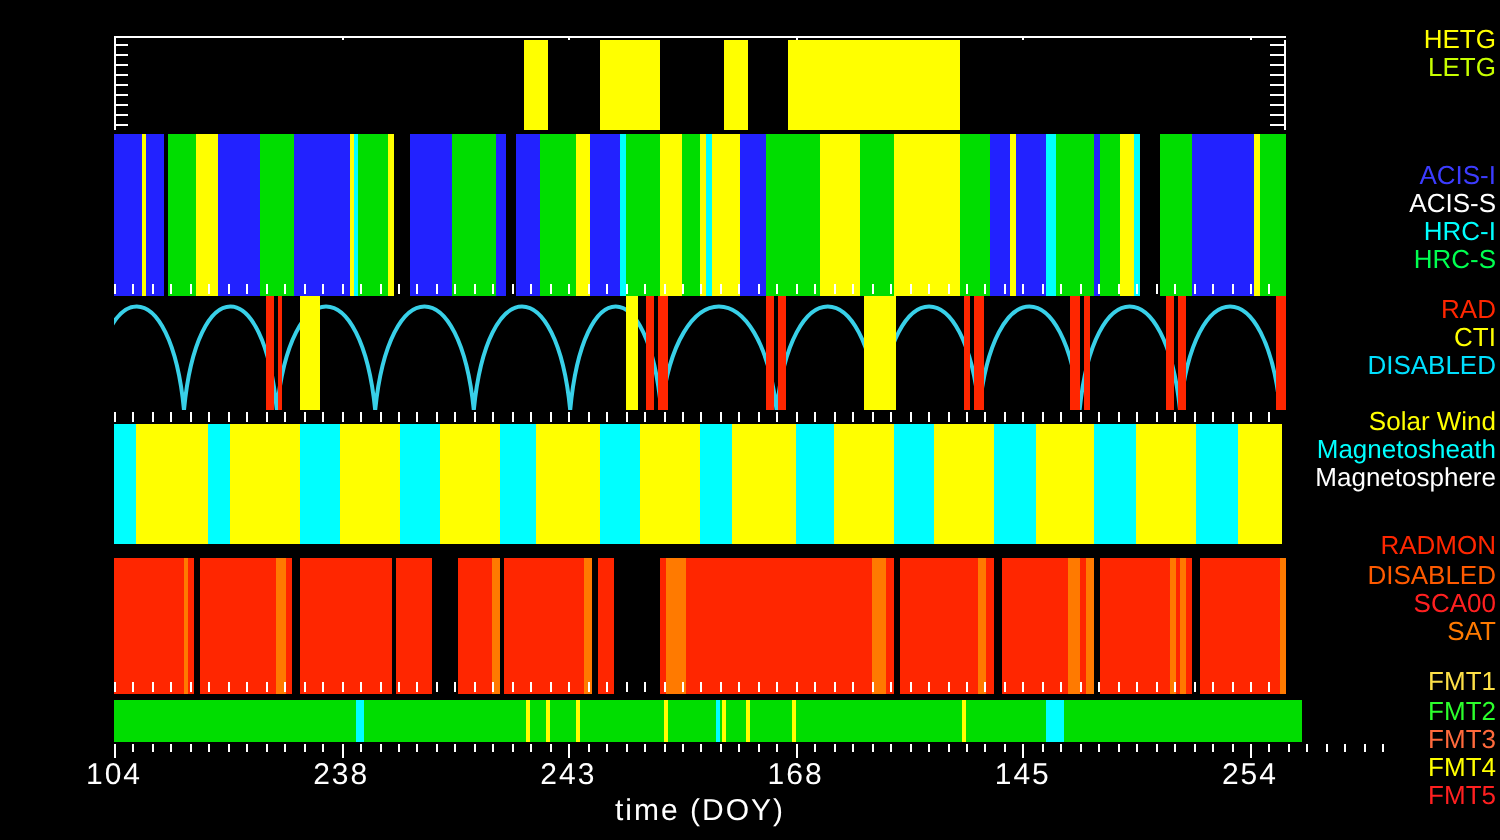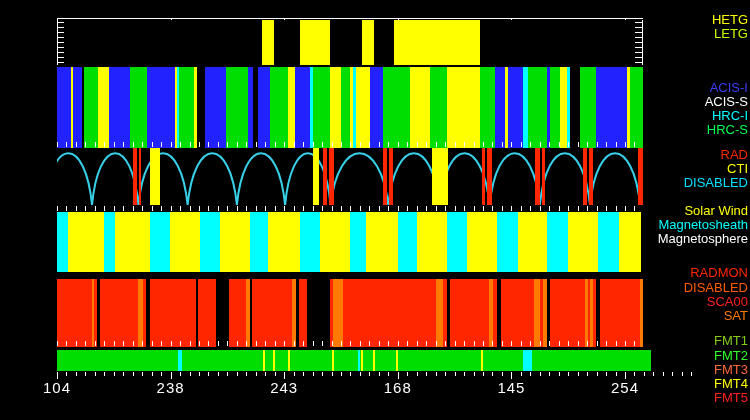--- a/index.html
+++ b/index.html
@@ -474,38 +474,39 @@
       <div class="tick" style="left: 567.99px; height: 7px;"></div>
     </div>
   <div id="axisnums">
       <div class="axis-num" style="left: 57px;">104</div>
       <div class="axis-num" style="left: 170.598px;">238</div>
       <div class="axis-num" style="left: 284.196px;">243</div>
       <div class="axis-num" style="left: 397.794px;">168</div>
       <div class="axis-num" style="left: 511.392px;">145</div>
       <div class="axis-num" style="left: 624.99px;">254</div>
     </div>
+  <div class="axis-title">time (DOY)</div>
 
   <div id="right-labels">
       <div class="rlabel" style="top: 13px; color: rgb(255, 255, 0);">HETG</div>
       <div class="rlabel" style="top: 27px; color: rgb(200, 255, 0);">LETG</div>
       <div class="rlabel" style="top: 81px; color: rgb(60, 60, 255);">ACIS-I</div>
       <div class="rlabel" style="top: 95px; color: rgb(255, 255, 255);">ACIS-S</div>
       <div class="rlabel" style="top: 109px; color: rgb(0, 255, 255);">HRC-I</div>
       <div class="rlabel" style="top: 123px; color: rgb(0, 255, 80); padding-left: 24px;">HRC-S</div>
       <div class="rlabel" style="top: 148px; color: rgb(255, 38, 0);">RAD</div>
       <div class="rlabel" style="top: 162px; color: rgb(255, 255, 0);">CTI</div>
       <div class="rlabel" style="top: 176px; color: rgb(0, 224, 255);">DISABLED</div>
       <div class="rlabel" style="top: 204px; color: rgb(255, 255, 0);">Solar Wind</div>
       <div class="rlabel" style="top: 218px; color: rgb(0, 255, 255);">Magnetosheath</div>
       <div class="rlabel" style="top: 232px; color: rgb(255, 255, 255);">Magnetosphere</div>
       <div class="rlabel" style="top: 266px; color: rgb(255, 38, 0);">RADMON</div>
       <div class="rlabel" style="top: 281px; color: rgb(255, 90, 0);">DISABLED</div>
       <div class="rlabel" style="top: 295px; color: rgb(255, 32, 32);">SCA00</div>
       <div class="rlabel" style="top: 309px; color: rgb(255, 122, 0);">SAT</div>
-      <div class="rlabel" style="top: 334px; color: #84cc16;">FMT1</div>
+      <div class="rlabel" style="top: 334px; color: #fde047;">FMT1</div>
       <div class="rlabel" style="top: 349px; color: rgb(44, 255, 44);">FMT2</div>
       <div class="rlabel" style="top: 363px; color: rgb(255, 106, 60);">FMT3</div>
       <div class="rlabel" style="top: 377px; color: rgb(255, 255, 0);">FMT4</div>
       <div class="rlabel" style="top: 391px; color: rgb(255, 32, 32);">FMT5</div>
     </div>
 
 </div>
 
 </body></html>

